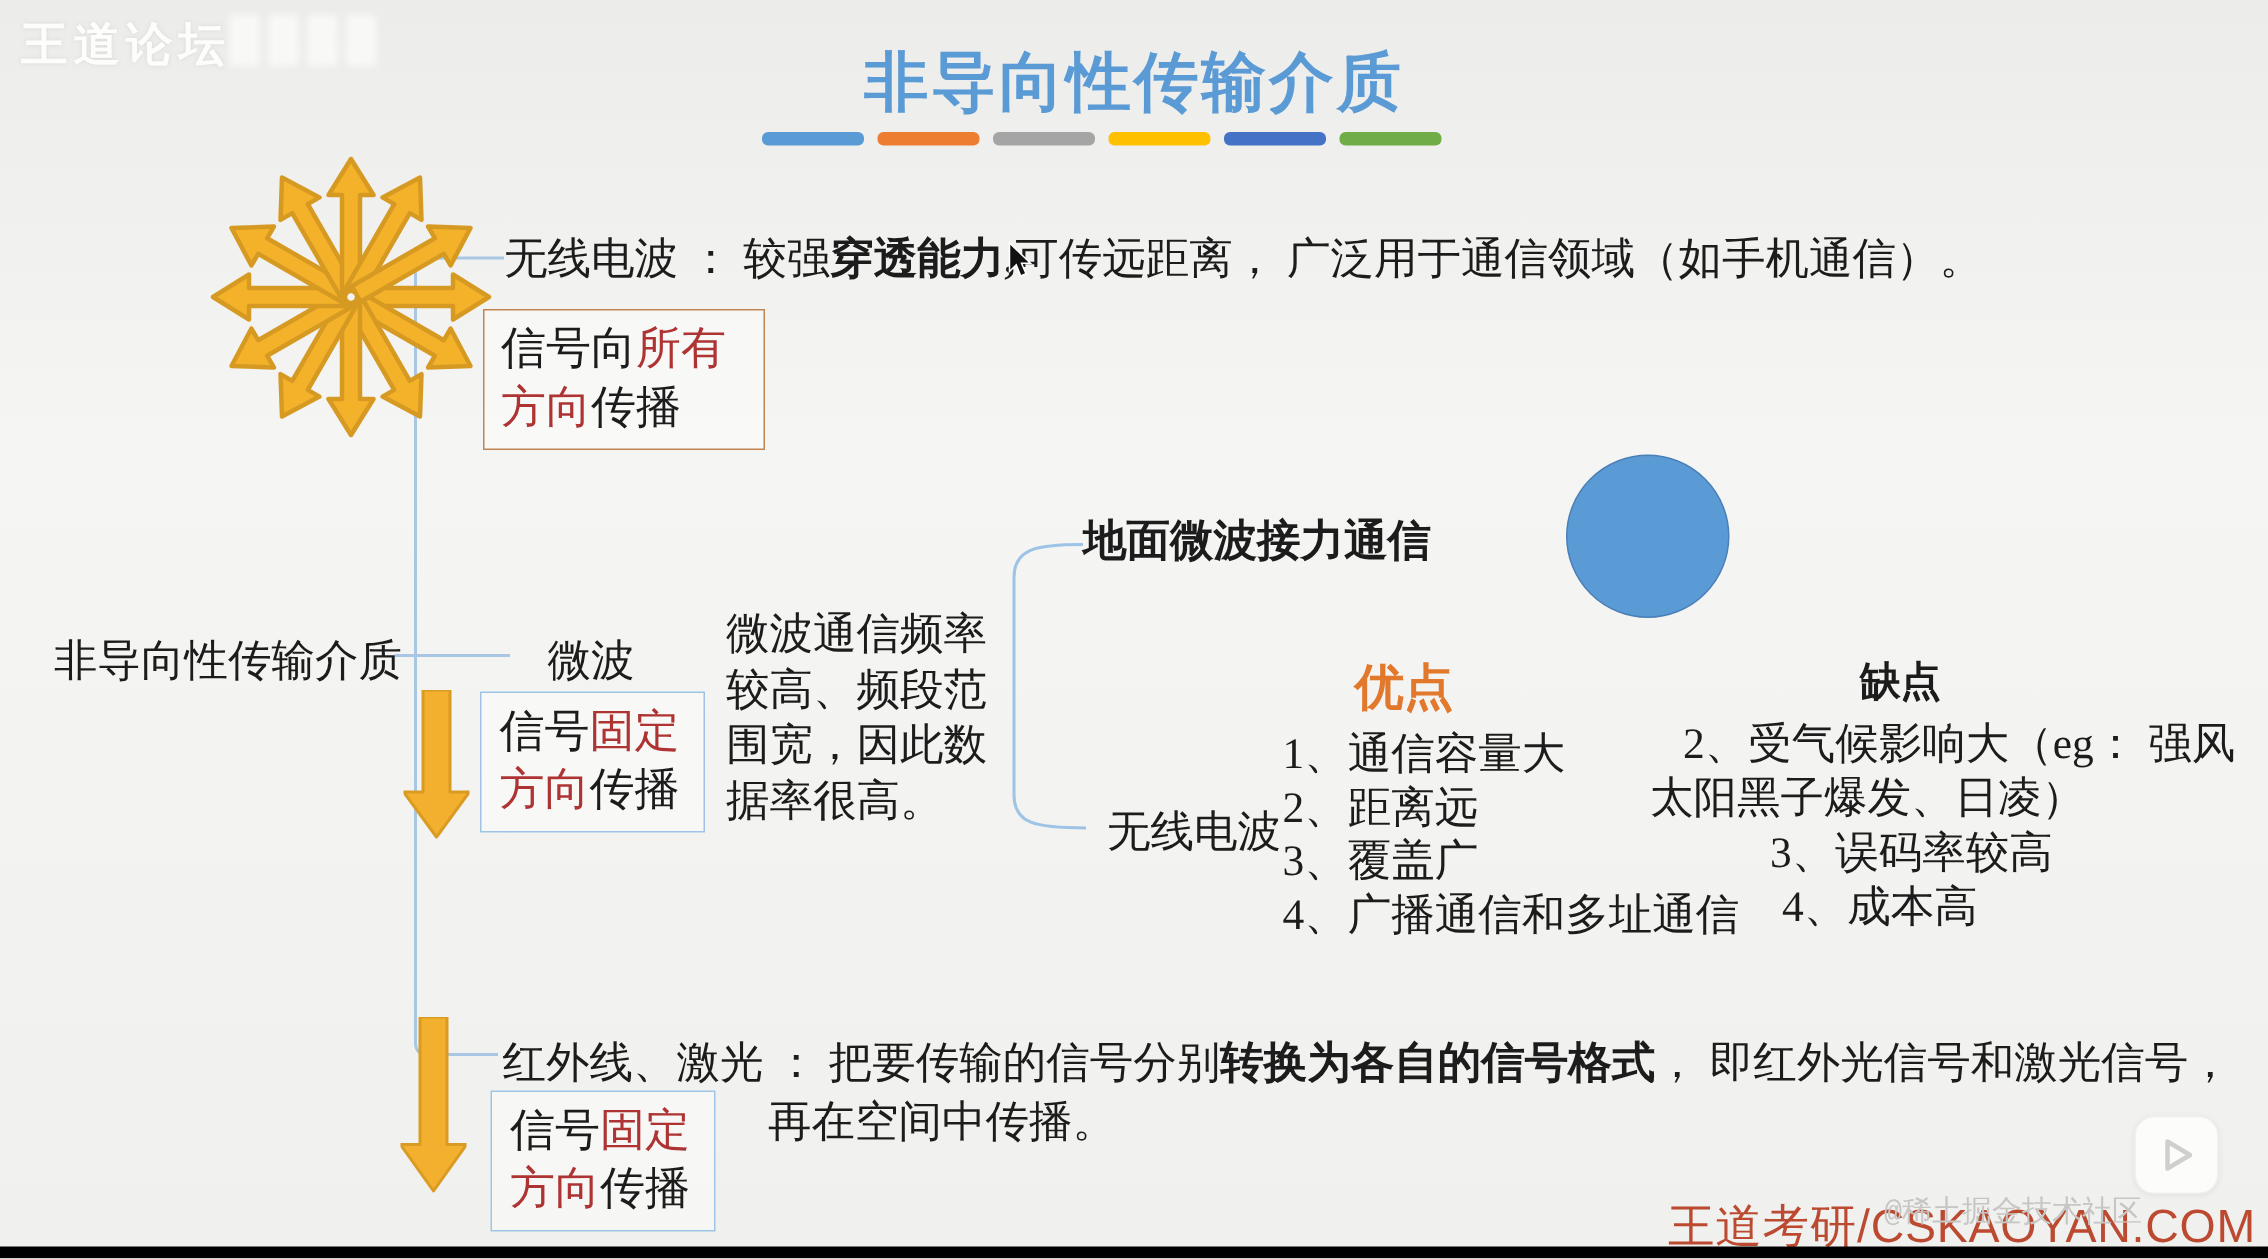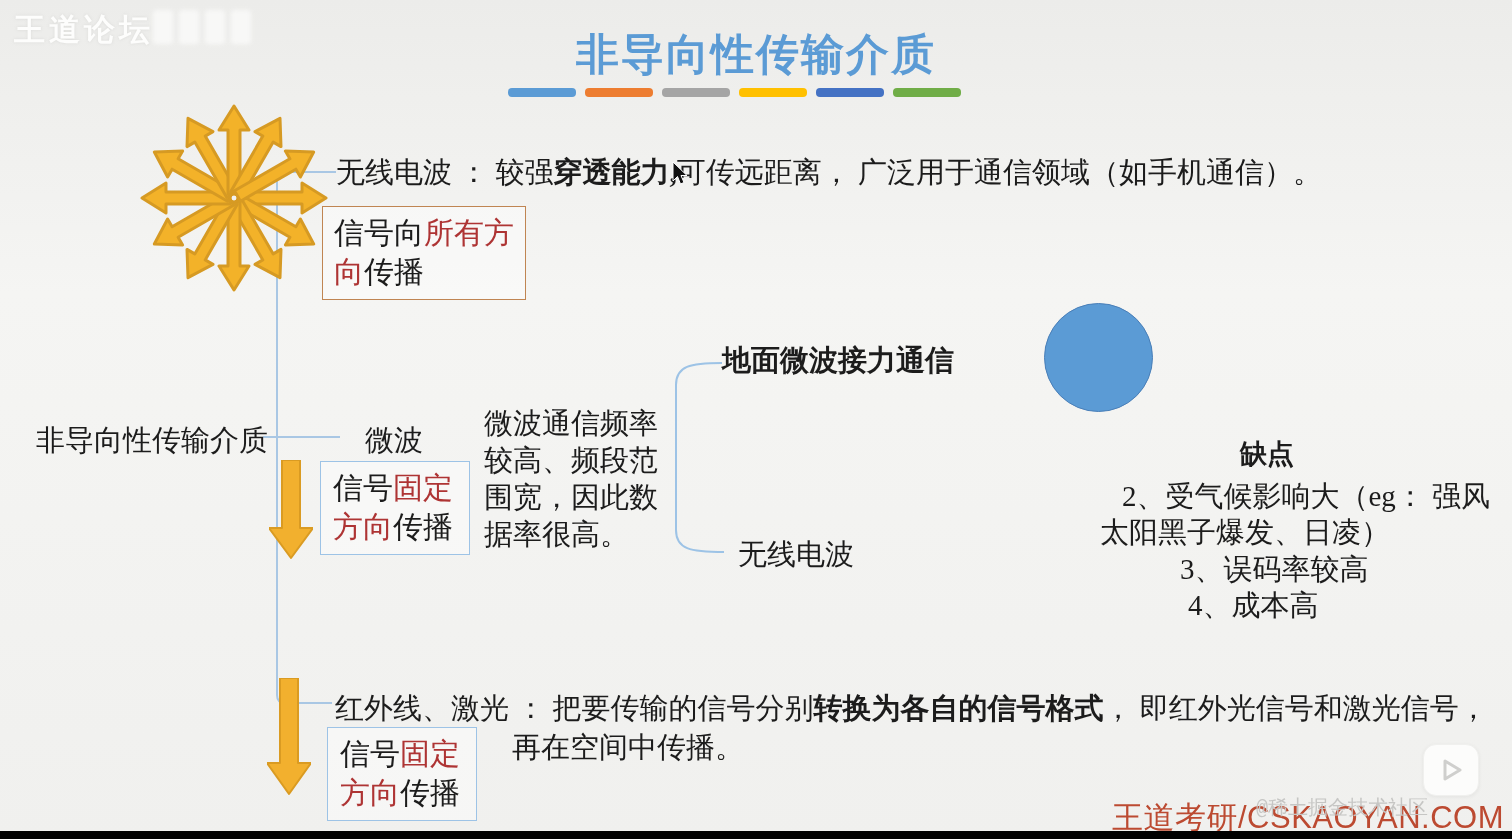--- a/index.html
+++ b/index.html
@@ -37,21 +37,21 @@
   .t { font-size:29px; color:#1c1c1c; white-space:nowrap; }
   .t b { font-weight:bold; }
 
   .radio-line { left:336px; top:153px; }
 
   .note-box {
     font-size:30px; line-height:39px; color:#1c1c1c; text-align:left;
     background:rgba(252,252,251,.55);
   }
   .red { color:#ae3434; }
-  .box1 { left:322px; top:206px; width:204px; padding:6px 10px 8px 11px; border:1.5px solid #c08552; }
+  .box1 { left:322px; top:206px; width:188px; padding:6px 10px 8px 11px; border:1.5px solid #c08552; }
   .box2 { left:320px; top:461px; width:150px; padding:6px 10px 8px 12px; border:1.5px solid #9dc3e6; }
   .box3 { left:327px; top:727px; width:150px; padding:6px 10px 8px 12px; border:1.5px solid #9dc3e6; }
 
   .root-label { left:36px;  top:421px; }
   .microwave-label { left:365px; top:421px; }
   .microwave-desc { left:484px; top:405px; width:188px; white-space:normal; line-height:37px; }
   .branch-top { left:722px; top:341px;font-weight:bold; }
   .branch-bottom { left:738px; top:535px; }
 
   .blue-circle {
@@ -154,20 +154,27 @@
     <span>信号</span><span class="red">固定</span><span class="red">方向</span><span>传播</span>
   </div>
 
   <div class="abs t microwave-desc">微波通信频率较高、频段范围宽，因此数据率很高。</div>
 
   <div class="abs t branch-top">地面微波接力通信</div>
   <div class="abs t branch-bottom">无线电波</div>
 
   <div class="abs blue-circle"></div>
 
+  <div class="abs pros-block">
+    <div class="pros-title">优点</div>
+    <div class="list-line">1、通信容量大</div>
+    <div class="list-line">2、距离远</div>
+    <div class="list-line">3、覆盖广</div>
+    <div class="list-line">4、广播通信和多址通信</div>
+  </div>
 
   <div class="abs cons-block">
     <div class="cons-title">缺点</div>
     <div class="list-line c1">2、受气候影响大（eg： 强风</div>
     <div class="list-line c2">太阳黑子爆发、日凌）</div>
     <div class="list-line c3">3、误码率较高</div>
     <div class="list-line c4">4、成本高</div>
   </div>
 
   <svg class="abs" style="left:267px;top:678px;" width="44" height="118" viewBox="0 0 44 118">

